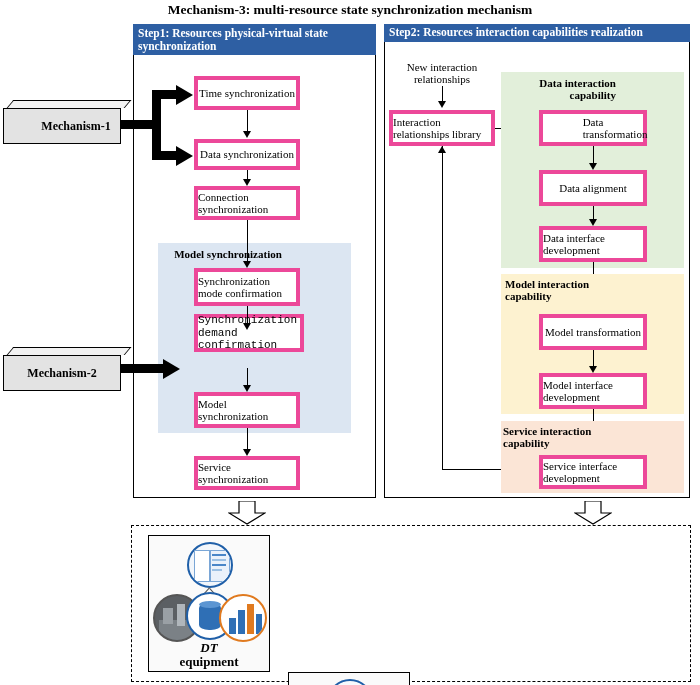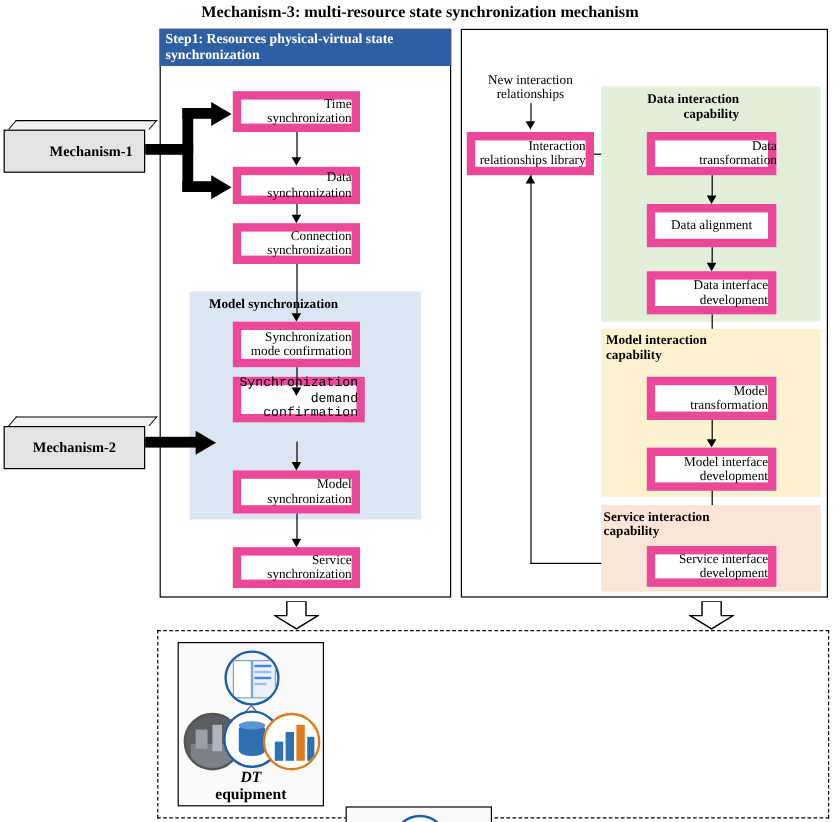--- a/index.html
+++ b/index.html
@@ -41,25 +41,25 @@
     color: #ffffff;
     font-weight: bold;
     font-size: 11.5px;
     line-height: 13px;
     padding: 3px 5px;
     box-sizing: border-box;
   }
 
   
   .pbox {
-    border: 7px solid #ec4899;
+    border: 4px solid #ec4899;
     background: #ffffff;
     font-size: 11px;
     line-height: 12.5px;
-    text-align: right;
+    text-align: left;
     display: flex;
     align-items: center;
     justify-content: center;
     box-sizing: border-box;
   }
 
   
   .region {
     border: 1px solid #777;
     box-sizing: border-box;
@@ -226,20 +226,21 @@
   <div class="abs" style="left:176px; top:145.5px; width:0; height:0; border-top:10px solid transparent; border-bottom:10px solid transparent; border-left:17px solid #000;"></div>
 
   <div class="abs mech-top" style="left:10px; top:347px; width:118px; height:8px; transform:skewX(-40deg);"></div>
   <div class="abs mech" style="left:3px; top:355px; width:118px; height:36px;">
     <span>Mechanism-2</span>
   </div>
   <div class="abs thickline" style="left:121px; top:364px; width:44px; height:9px;"></div>
   <div class="abs" style="left:163px; top:358.5px; width:0; height:0; border-top:10px solid transparent; border-bottom:10px solid transparent; border-left:17px solid #000;"></div>
 
   <div class="abs panel" style="left:384px; top:24px; width:306px; height:474px;"></div>
+  <div class="abs panel-header" style="left:384px; top:24px; width:306px; height:18px; padding-top:2px;">Step2: Resources interaction capabilities realization</div>
 
   <div class="abs small-note" style="left:394px; top:62px; width:96px;">New interaction relationships</div>
   <div class="abs vline" style="left:441.5px; top:86px; height:15px;"></div>
   <div class="abs arrow-down" style="left:437.5px; top:101px;"></div>
 
   <div class="abs pbox" style="left:389px; top:110px; width:106px; height:36px;">
     <span>Interaction relationships library</span>
   </div>
 
   <div class="abs hline" style="left:495px; top:127.5px; width:38px;"></div>

